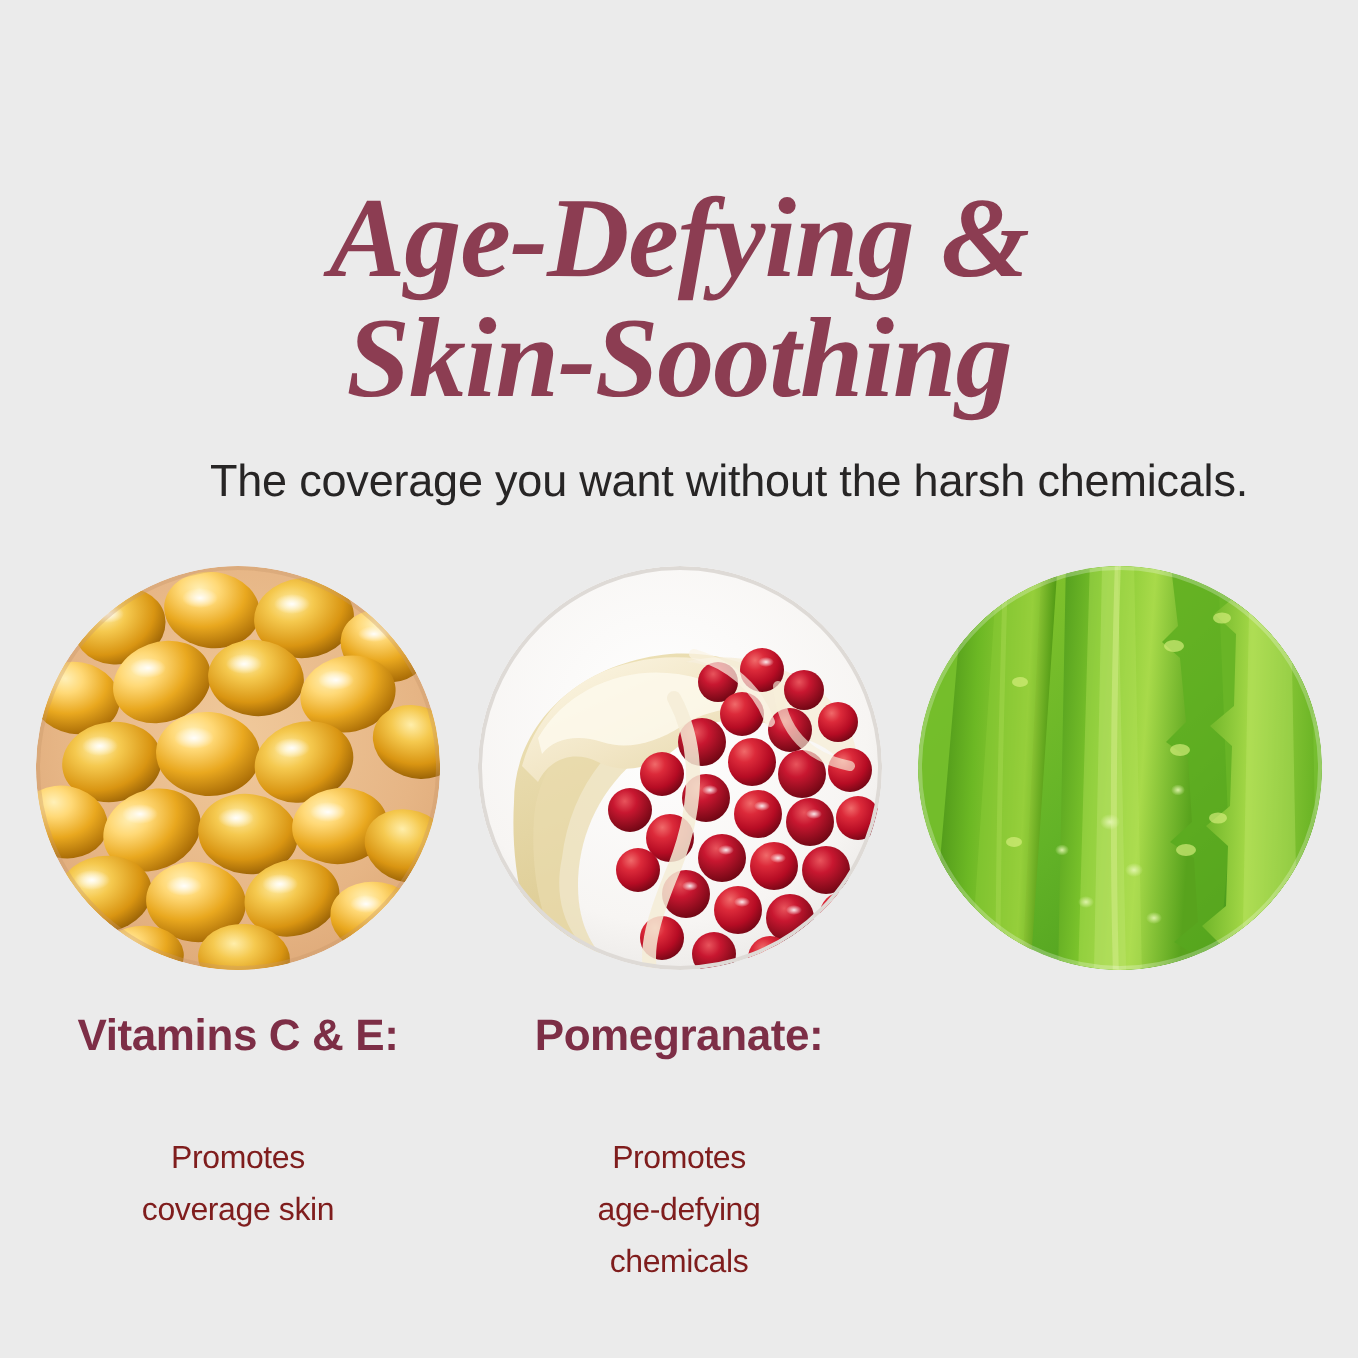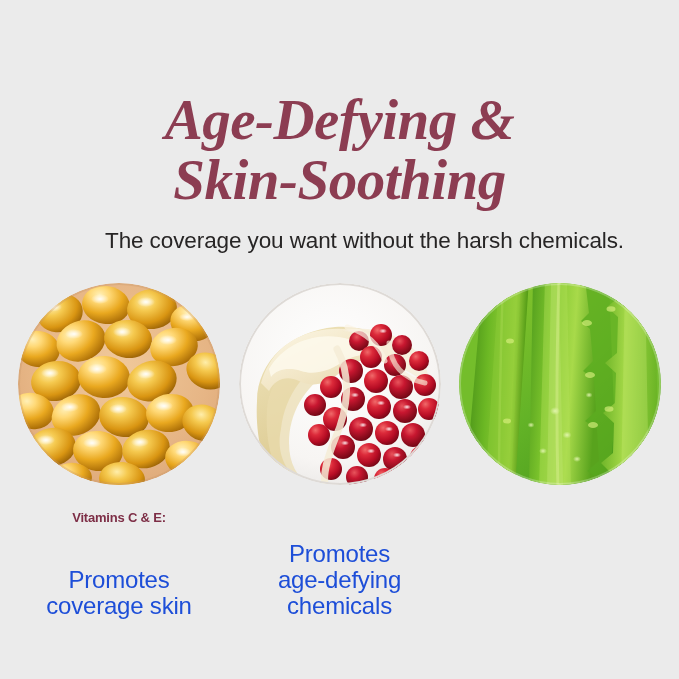--- a/index.html
+++ b/index.html
@@ -89,31 +89,31 @@
   
   .caption {
     margin-top: 20px;
     text-align: center;
     line-height: 26px;
   }
   .caption-title {
     display: block;
     font-family: "Liberation Sans", sans-serif;
     font-weight: bold;
-    font-size: 13px;
+    font-size: 22px;
     color: #7d2e46;
     letter-spacing: -0.2px;
     margin-bottom: 19px;
   }
   .caption-body {
     display: block;
     font-family: "Liberation Sans", sans-serif;
     font-weight: 400;
-    font-size: 24px;
-    color: #1d4ed8;
+    font-size: 16px;
+    color: #7f1d1d;
     letter-spacing: -0.2px;
     margin-top: 36px;
   }
   .caption-body span { display: block; }
 </style>
 </head>
 <body>
 
 <div class="page">
 
@@ -307,20 +307,21 @@
               <ellipse cx="106" cy="160" rx="4" ry="2.5" fill="url(#pspec)"></ellipse>
               <ellipse cx="132" cy="168" rx="4" ry="2.5" fill="url(#pspec)"></ellipse>
               <ellipse cx="158" cy="172" rx="4" ry="2.5" fill="url(#pspec)"></ellipse>
               <ellipse cx="144" cy="48" rx="4" ry="2.5" fill="url(#pspec)"></ellipse>
             </g>
             <circle cx="101" cy="101" r="100" fill="none" stroke="#dedad6" stroke-width="2"></circle>
           </g>
         </svg>
       </div>
       <div class="caption">
+        <span class="caption-title">Pomegranate:</span>
         <span class="caption-body">
           <span>Promotes</span>
           <span>age-defying</span>
           <span>chemicals</span>
         </span>
       </div>
     </div>
 
     <div class="column">
       <div class="circle">

